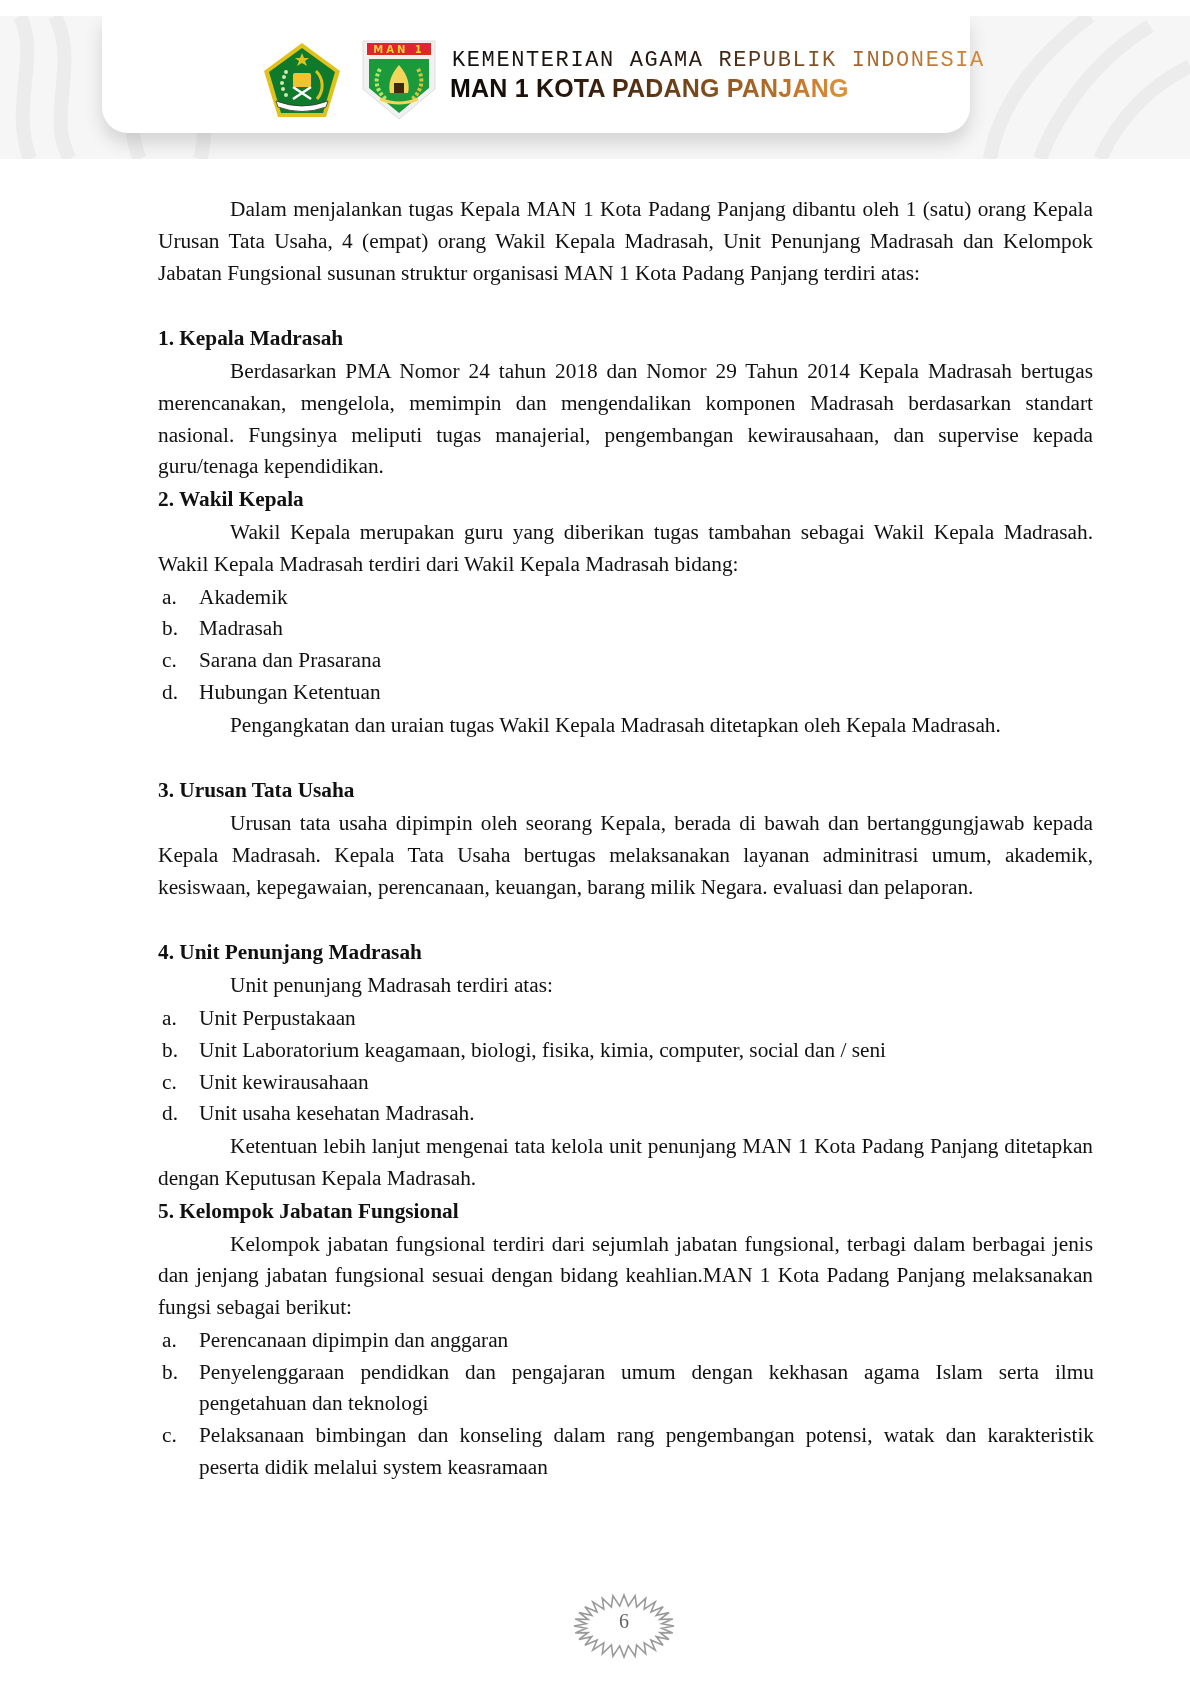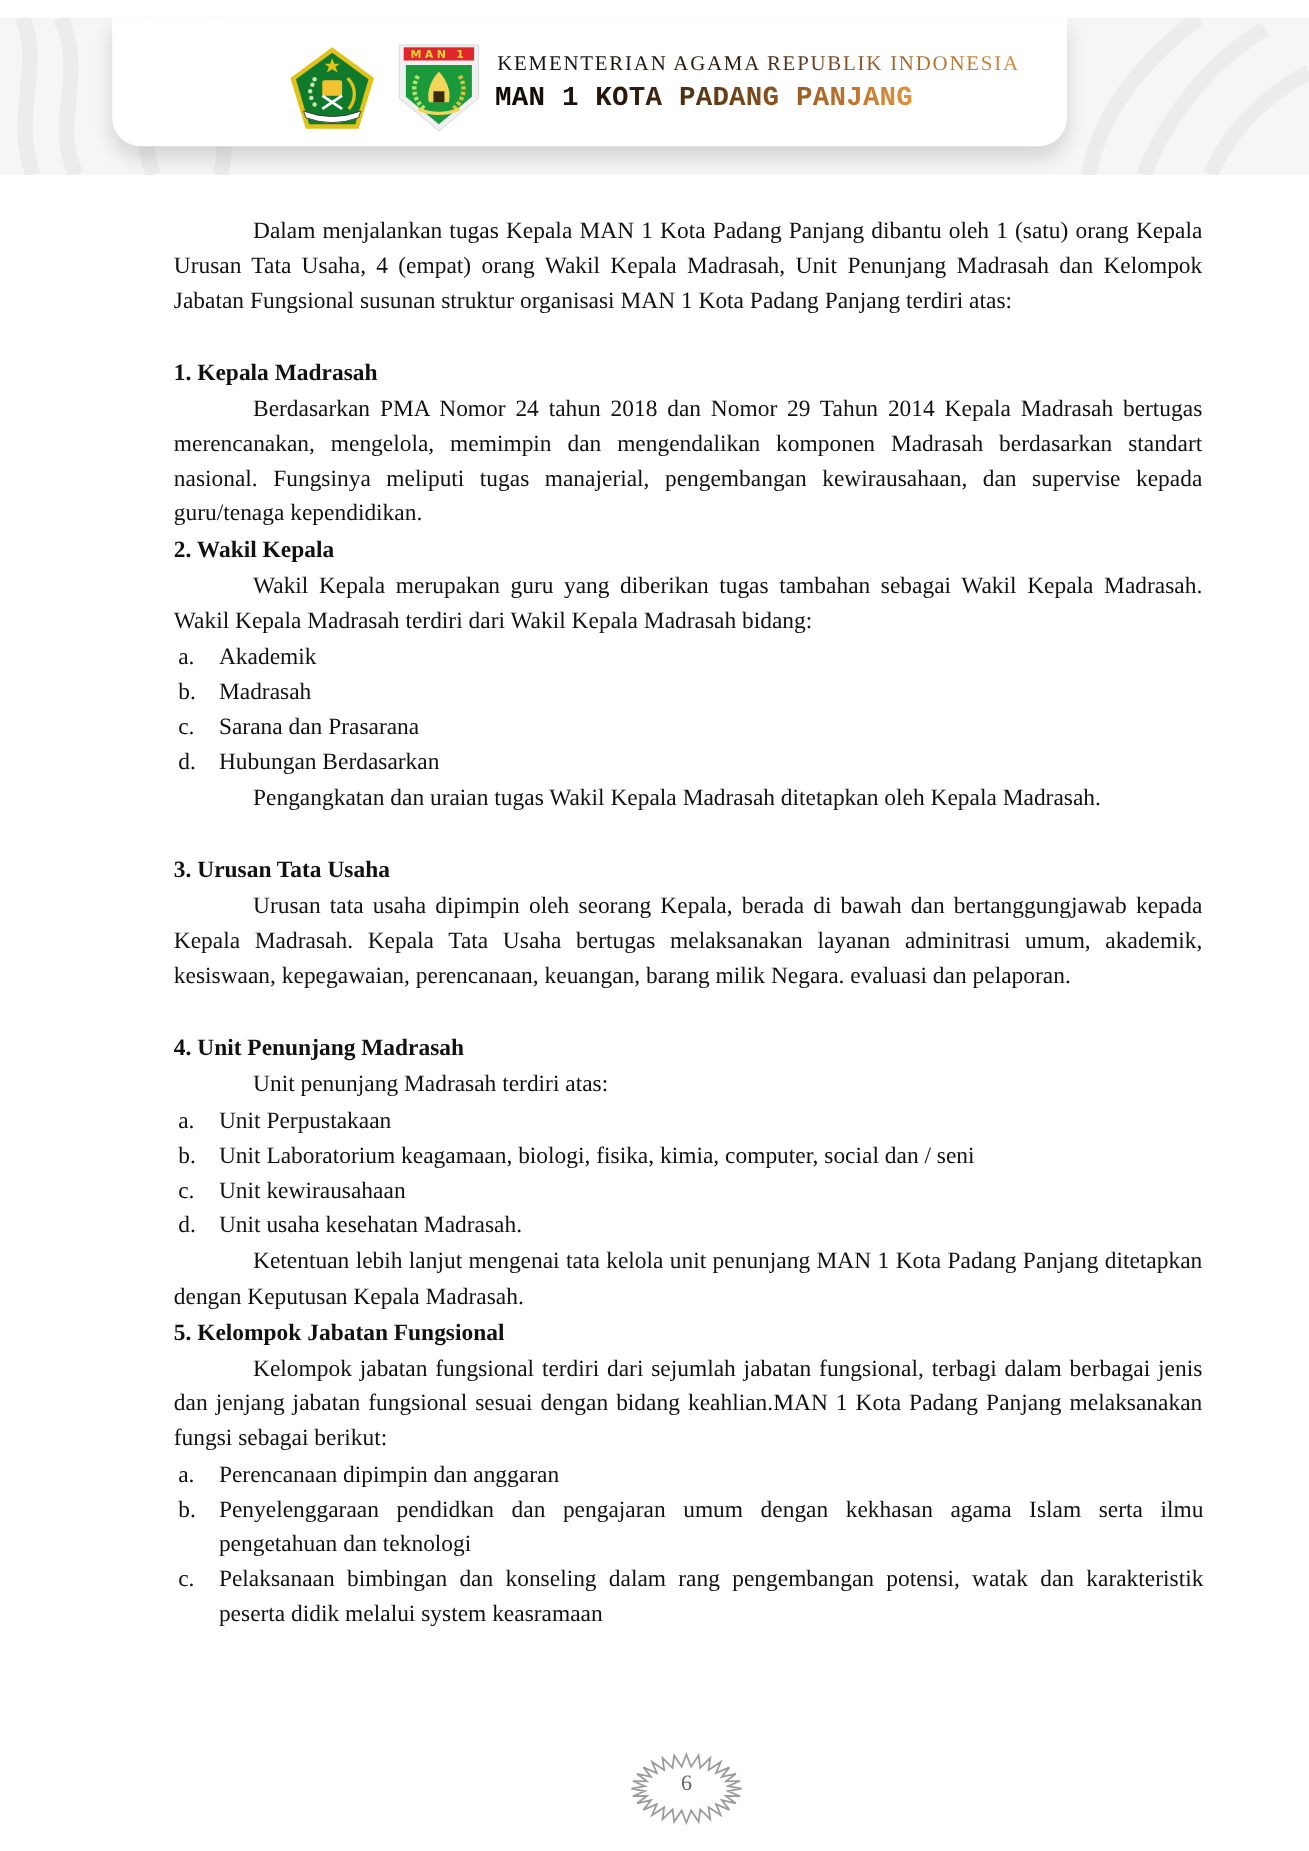--- a/index.html
+++ b/index.html
@@ -8,25 +8,25 @@
 
   
   .header-band { position: absolute; left: 0; top: 16px; width: 1190px; height: 143px;
     background: #f6f6f6; overflow: hidden; }
   .header-band svg.bg-pattern { position: absolute; left: 0; top: 0; }
   .banner-card { position: absolute; left: 102px; top: 0; width: 868px; height: 117px;
     background: #ffffff; border-radius: 0 0 26px 26px;
     box-shadow: 0 10px 18px rgba(0,0,0,0.14); }
   .logo-kemenag { position: absolute; left: 262px; top: 25px; width: 80px; height: 78px; }
   .logo-man { position: absolute; left: 360px; top: 23px; width: 78px; height: 82px; }
-  .header-line1 { position: absolute; left: 452px; top: 32px; font-family: Liberation Serif, serif;
-    font-size: 19px; letter-spacing: 1.6px; white-space: nowrap;
+  .header-line1 { position: absolute; left: 452px; top: 32px; font-family: Liberation Mono, monospace;
+    font-size: 22px; letter-spacing: 1.6px; white-space: nowrap;
     background: linear-gradient(90deg, #111 0%, #2a1a10 45%, #a0622a 75%, #d48a3a 100%);
     -webkit-background-clip: text; background-clip: text; color: transparent; }
-  .header-line2 { position: absolute; left: 450px; top: 58px; font-family: Liberation Mono, monospace;
+  .header-line2 { position: absolute; left: 450px; top: 58px; font-family: Liberation Sans, sans-serif;
     font-weight: bold; font-size: 25px; letter-spacing: 0.2px; white-space: nowrap;
     background: linear-gradient(90deg, #0d0a08 0%, #2a170b 30%, #7a4a1c 62%, #c77a2e 88%, #e0933c 100%);
     -webkit-background-clip: text; background-clip: text; color: transparent; }
 
   
   .content { position: absolute; left: 157px; top: 193px; width: 937px;
     font-size: 21.3px; line-height: 31.8px; }
   .content p { margin: 1px; text-align: justify; }
   .indent { text-indent: 72px; }
   .gap { height: 31.8px; }
@@ -99,21 +99,21 @@
     <p class="indent">Berdasarkan PMA Nomor 24 tahun 2018 dan Nomor 29 Tahun 2014 Kepala Madrasah bertugas merencanakan, mengelola, memimpin dan mengendalikan komponen Madrasah berdasarkan standart nasional. Fungsinya meliputi tugas manajerial, pengembangan kewirausahaan, dan supervise kepada guru/tenaga kependidikan.</p>
   </section>
 
   <section>
     <p class="heading">2. Wakil Kepala</p>
     <p class="indent">Wakil Kepala merupakan guru yang diberikan tugas tambahan sebagai Wakil Kepala Madrasah. Wakil Kepala Madrasah terdiri dari Wakil Kepala Madrasah bidang:</p>
     <ul class="list">
       <li><span class="marker">a.</span><span>Akademik</span></li>
       <li><span class="marker">b.</span><span>Madrasah</span></li>
       <li><span class="marker">c.</span><span>Sarana dan Prasarana</span></li>
-      <li><span class="marker">d.</span><span>Hubungan Berdasarkan</span></li>
+      <li><span class="marker">d.</span><span>Hubungan Ketentuan</span></li>
     </ul>
     <p class="indent">Pengangkatan dan uraian tugas Wakil Kepala Madrasah ditetapkan oleh Kepala Madrasah.</p>
   </section>
   <div class="gap"></div>
 
   <section>
     <p class="heading">3. Urusan Tata Usaha</p>
     <p class="indent">Urusan tata usaha dipimpin oleh seorang Kepala, berada di bawah dan bertanggungjawab kepada Kepala Madrasah. Kepala Tata Usaha bertugas melaksanakan layanan adminitrasi umum, akademik, kesiswaan, kepegawaian, perencanaan, keuangan, barang milik Negara. evaluasi dan pelaporan.</p>
   </section>
   <div class="gap"></div>

